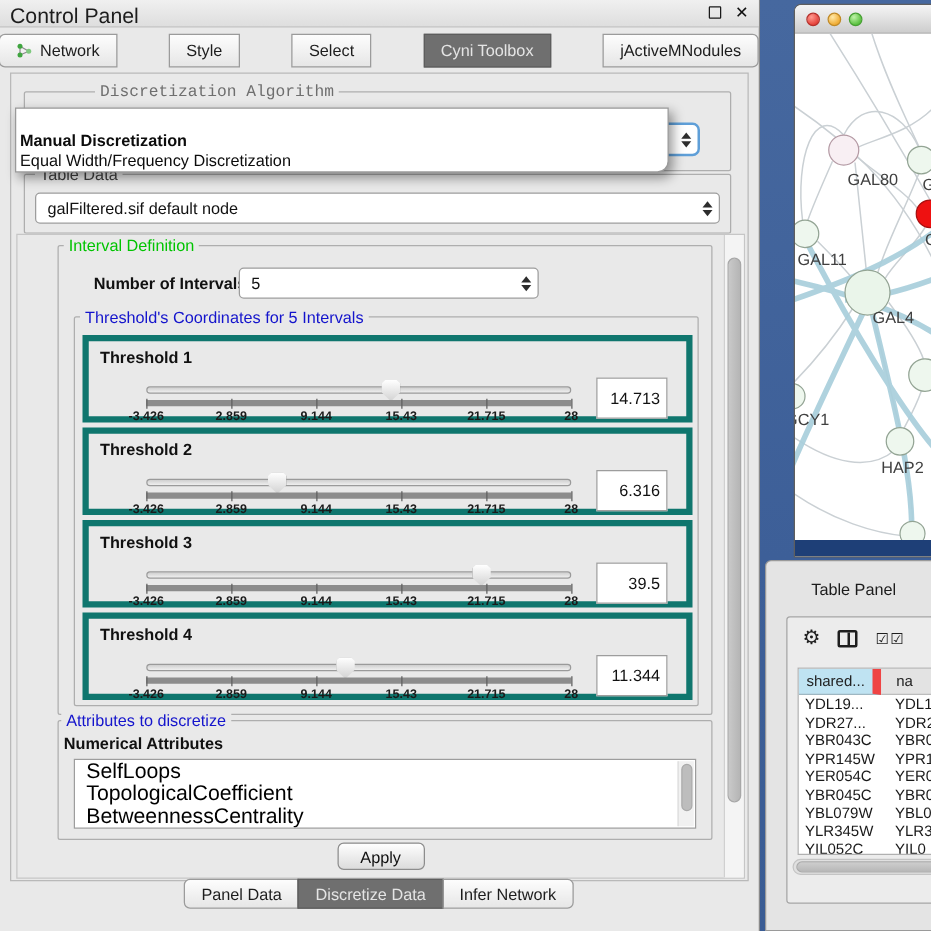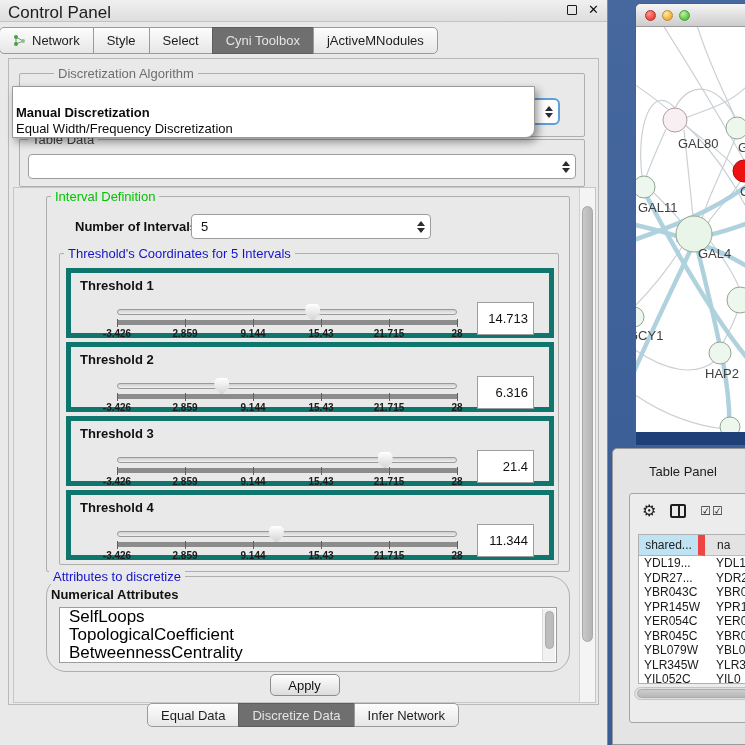--- a/index.html
+++ b/index.html
@@ -12,21 +12,21 @@
 
   
   .control-panel{position:absolute;left:0;top:0;width:608px;height:745px;background:#e9e9e9;
     border-right:1px solid #8a8a8a;}
   .cp-titlebar{position:absolute;left:0;top:0;width:100%;height:22px;
     background:linear-gradient(#f0f0f0,#dedede);border-bottom:1px solid #c2c2c2;}
   .cp-title{position:absolute;left:8px;top:3px;font-size:17px;color:#1c1c1c;}
   .cp-float{position:absolute;right:30px;top:5px;width:10px;height:10px;border:1.6px solid #1a1a1a;border-radius:1px;}
   .cp-close{position:absolute;right:8px;top:2px;font-size:13px;font-weight:700;color:#111;}
 
-  .cp-tabs{position:absolute;left:0;top:27px;width:100%;display:flex;justify-content:flex-start;height:27px;}
+  .cp-tabs{position:absolute;left:0;top:27px;width:100%;display:flex;justify-content:space-between;height:27px;}
   .tab{display:flex;align-items:center;gap:6px;border:1px solid #9b9b9b;margin-left:-1px;
     background:linear-gradient(#fdfdfd,#e6e6e6);padding:3px 13px;font-size:13px;color:#1d1d1d;white-space:nowrap;}
   .tab:first-child{border-radius:5px 0 0 5px;}
   .tab:last-child{border-radius:0 5px 5px 0;}
   .tab.selected{background:#6f6f6f;color:#e4e4e4;border-color:#5d5d5d;}
 
   .cp-outer{position:absolute;left:8px;top:58px;width:591px;height:647px;
     border:1px solid #b9b9b9;background:#e9e9e9;}
 
   .fieldset{position:absolute;border:1px solid #aeaeae;border-radius:2px;}
@@ -164,32 +164,33 @@
           <span>Cyni Toolbox</span>
         </div>
         <div class="tab">
           <span>jActiveMNodules</span>
         </div>
       </div>
 
     <div class="cp-outer">
 
       <div class="fieldset" style="left:10px;top:14px;width:566px;height:64px;">
-        <span class="legend dim" style="left:34px;">Discretization Algorithm</span>
+        <span class="legend dim" style="left:56px;font-family:Liberation Mono, monospace;">Discretization Algorithm</span>
         <div class="combo focused" style="left:8px;top:24px;width:532px;height:27px;">
           <span class="stepper">
               <i class="up"></i>
               <i class="dn"></i>
             </span>
         </div>
       </div>
 
       <div class="fieldset" style="left:10px;top:80px;width:566px;height:48px;">
         <span class="legend dark">Table Data</span>
         <div class="combo" style="left:8px;top:14px;width:548px;height:25px;">
+          <span>galFiltered.sif default node</span>
           <span class="stepper">
               <i class="up"></i>
               <i class="dn"></i>
             </span>
         </div>
       </div>
 
       <div class="scroll-region">
 
         <div class="fieldset" style="left:32px;top:8px;width:524px;height:376px;">
@@ -262,21 +263,21 @@
                     <span class="tick-label" style="left: 20%;">2.859</span>
                     <div class="tick-major" style="left: 40%;"></div>
                     <span class="tick-label" style="left: 40%;">9.144</span>
                     <div class="tick-major" style="left: 60%;"></div>
                     <span class="tick-label" style="left: 60%;">15.43</span>
                     <div class="tick-major" style="left: 80%;"></div>
                     <span class="tick-label" style="left: 80%;">21.715</span>
                     <div class="tick-major" style="left: 100%;"></div>
                     <span class="tick-label" style="left: 100%;">28</span>
                   </div>
-    <div class="th-value">21.4</div>
+    <div class="th-value">39.5</div>
   </div>
 
   <div class="th-box" style="top: 236px;">
     <span class="th-label">Threshold 4</span>
     <div class="slider">
       <div class="track"></div>
       <div class="handle" style="left: 47%;"></div>
       <div class="ticks-minor"></div>
     <div class="tick-major" style="left: 0%;"></div>
                     <span class="tick-label" style="left: 0%;">-3.426</span>
@@ -290,21 +291,21 @@
                     <span class="tick-label" style="left: 80%;">21.715</span>
                     <div class="tick-major" style="left: 100%;"></div>
                     <span class="tick-label" style="left: 100%;">28</span>
                   </div>
     <div class="th-value">11.344</div>
   </div>
 </div>
           </div>
         </div>
 
-        <div class="fieldset" style="left:32px;top:388px;width:524px;height:96px;border-radius:20px;">
+        <div class="fieldset" style="left:32px;top:388px;width:524px;height:96px;">
           <span class="legend blue" style="left:2px;">Attributes to discretize</span>
           <span class="attr-label">Numerical Attributes</span>
           <div class="attr-list">
             <div id="attr-items">
                 <div class="attr-item">SelfLoops</div>
                 <div class="attr-item">TopologicalCoefficient</div>
                 <div class="attr-item">BetweennessCentrality</div>
               </div>
             <div class="attr-scroll">
                 <div class="thumb"></div>
@@ -320,21 +321,21 @@
       </div>
     </div>
 
     <div class="popup">
       <div class="popup-item b">Manual Discretization</div>
       <div class="popup-item r">Equal Width/Frequency Discretization</div>
     </div>
 
     <div class="cp-bottom-tabs" id="bottom-tabs">
         <div class="tab">
-          <span>Equal Data</span>
+          <span>Panel Data</span>
         </div>
         <div class="tab selected">
           <span>Discretize Data</span>
         </div>
         <div class="tab">
           <span>Infer Network</span>
         </div>
       </div>
   </div>
 

